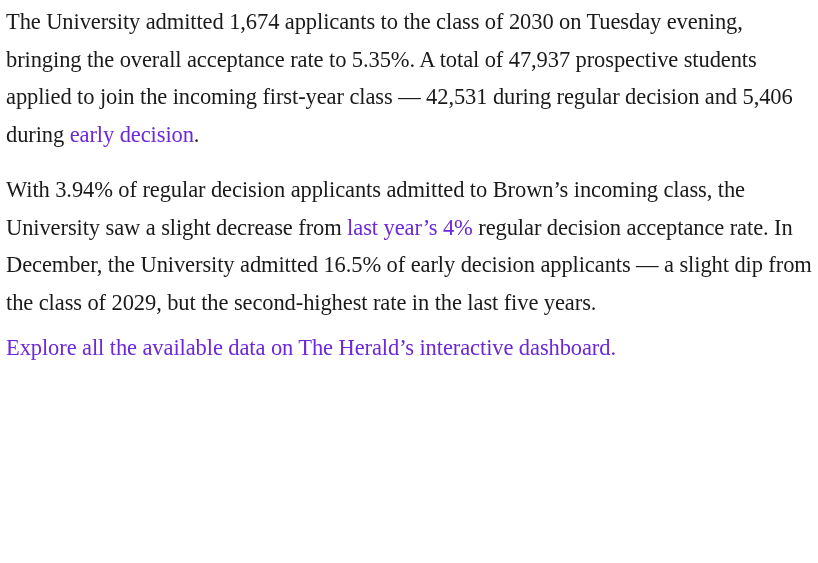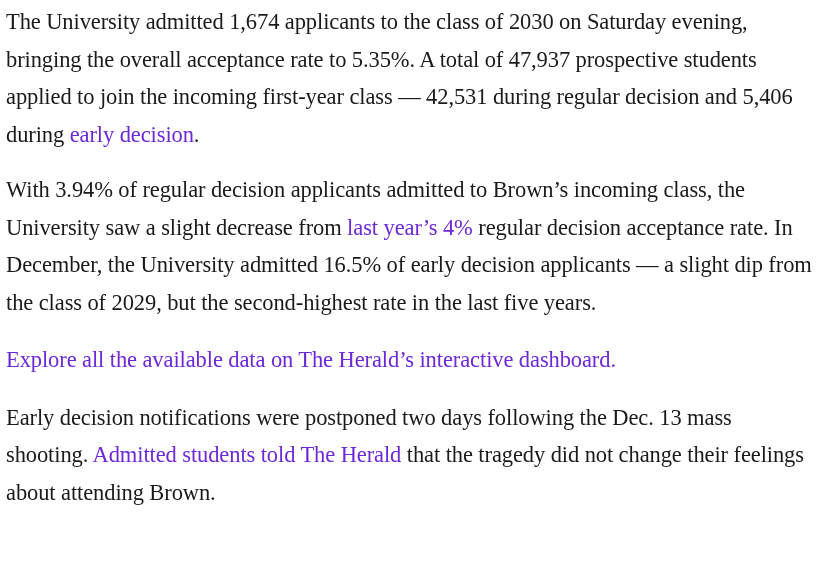--- a/index.html
+++ b/index.html
@@ -23,29 +23,28 @@
     font-size: 22.5px;
     line-height: 37.5px;
     letter-spacing: -0.1px;
   }
   .link {
     color: #6d28d9;
     text-decoration: none;
     cursor: pointer;
   }
   .p1 { margin-bottom: 18px; }
-  .p2 { margin-bottom: 20px; }
+  .p2 { margin-bottom: 8px; }
   .p3 { }
 </style>
 </head>
 <body>
 
 <div class="article">
 
-  <p class="para p1"><span>The University admitted 1,674 applicants to the class of 2030 on Saturday evening, bringing the overall acceptance rate to 5.35%. A total of 47,937 prospective students applied to join the incoming first-year class — 42,531 during regular decision and 5,406 during </span><a class="link">early decision</a><span>.</span></p>
+  <p class="para p1"><span>The University admitted 1,674 applicants to the class of 2030 on Tuesday evening, bringing the overall acceptance rate to 5.35%. A total of 47,937 prospective students applied to join the incoming first-year class — 42,531 during regular decision and 5,406 during </span><a class="link">early decision</a><span>.</span></p>
 
   <p class="para p2"><span>With 3.94% of regular decision applicants admitted to Brown’s incoming class, the University saw a slight decrease from </span><a class="link">last year’s 4%</a><span> regular decision acceptance rate. In December, the University admitted 16.5% of early decision applicants — a slight dip from the class of 2029, but the second-highest rate in the last five years.</span></p>
 
   <p class="para p3"><a class="link">Explore all the available data on The Herald’s interactive dashboard.</a></p>
 
-  <p class="para"><span>Early decision notifications were postponed two days following the Dec. 13 mass shooting. </span><a class="link">Admitted students told The Herald</a><span> that the tragedy did not change their feelings about attending Brown.</span></p>
 
 </div>
 
 </body></html>

